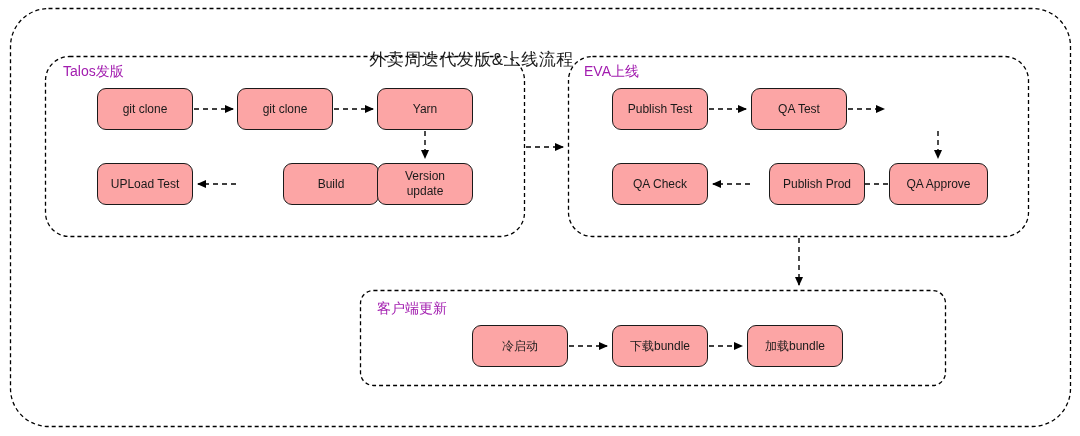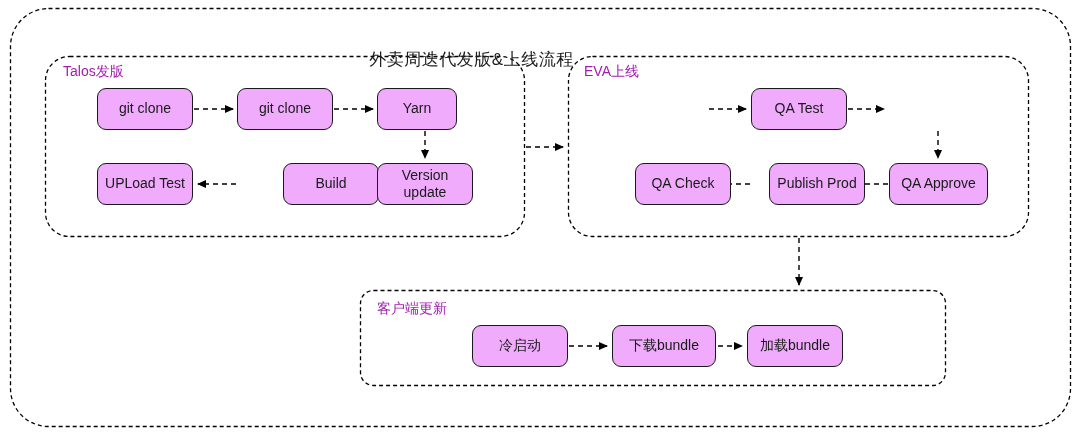--- a/index.html
+++ b/index.html
@@ -29,26 +29,26 @@
     font-size: 14px;
     font-weight: 400;
     color: #a21caf;
     white-space: nowrap;
   }
   .node {
     position: absolute;
     height: 42px;
     border: 1.5px solid #1a1a1a;
     border-radius: 9px;
-    background: #f0abfc;
+    background: #fca5a5;
     box-sizing: border-box;
     display: flex;
     align-items: center;
     justify-content: center;
-    font-size: 14px;
+    font-size: 12px;
     line-height: 1.25;
     text-align: center;
     white-space: pre-line;
     color: #1a1a1a;
   }
 </style>
 </head>
 <body>
 
 <div id="stage">
@@ -86,28 +86,29 @@
   </svg>
 
   <div class="title">外卖周迭代发版&amp;上线流程</div>
 
   <div class="group-label" style="left:63px; top:63px;">Talos发版</div>
   <div class="group-label" style="left:584px; top:63px;">EVA上线</div>
   <div class="group-label" style="left:377px; top:300px;">客户端更新</div>
 
   <div class="node" style="left:97px; top:88px; width:96px;">git clone</div>
   <div class="node" style="left:237px; top:88px; width:96px;">git clone</div>
-  <div class="node" style="left:377px; top:88px; width:80px;">Yarn</div>
+  <div class="node" style="left:377px; top:88px; width:96px;">Yarn</div>
   <div class="node" style="left:97px; top:163px; width:96px;">UPLoad Test</div>
   <div class="node" style="left:237px; top:163px; width:96px;margin-left:46px;">Build</div>
   <div class="node" style="left:377px; top:163px; width:96px;">Version
 update</div>
 
+  <div class="node" style="left:612px; top:88px; width:96px;">Publish Test</div>
   <div class="node" style="left:751px; top:88px; width:96px;">QA Test</div>
-  <div class="node" style="left:612px; top:163px; width:96px;margin-left:23px;">QA Check</div>
+  <div class="node" style="left:612px; top:163px; width:96px;">QA Check</div>
   <div class="node" style="left:751px; top:163px; width:96px;margin-left:18px;">Publish Prod</div>
   <div class="node" style="left:889px; top:163px; width:99px;">QA Approve</div>
 
   <div class="node" style="left:472px; top:325px; width:96px;">冷启动</div>
-  <div class="node" style="left:612px; top:325px; width:104px;">下载bundle</div>
+  <div class="node" style="left:612px; top:325px; width:96px;">下载bundle</div>
   <div class="node" style="left:747px; top:325px; width:96px;">加载bundle</div>
 
 </div>
 
 </body></html>

